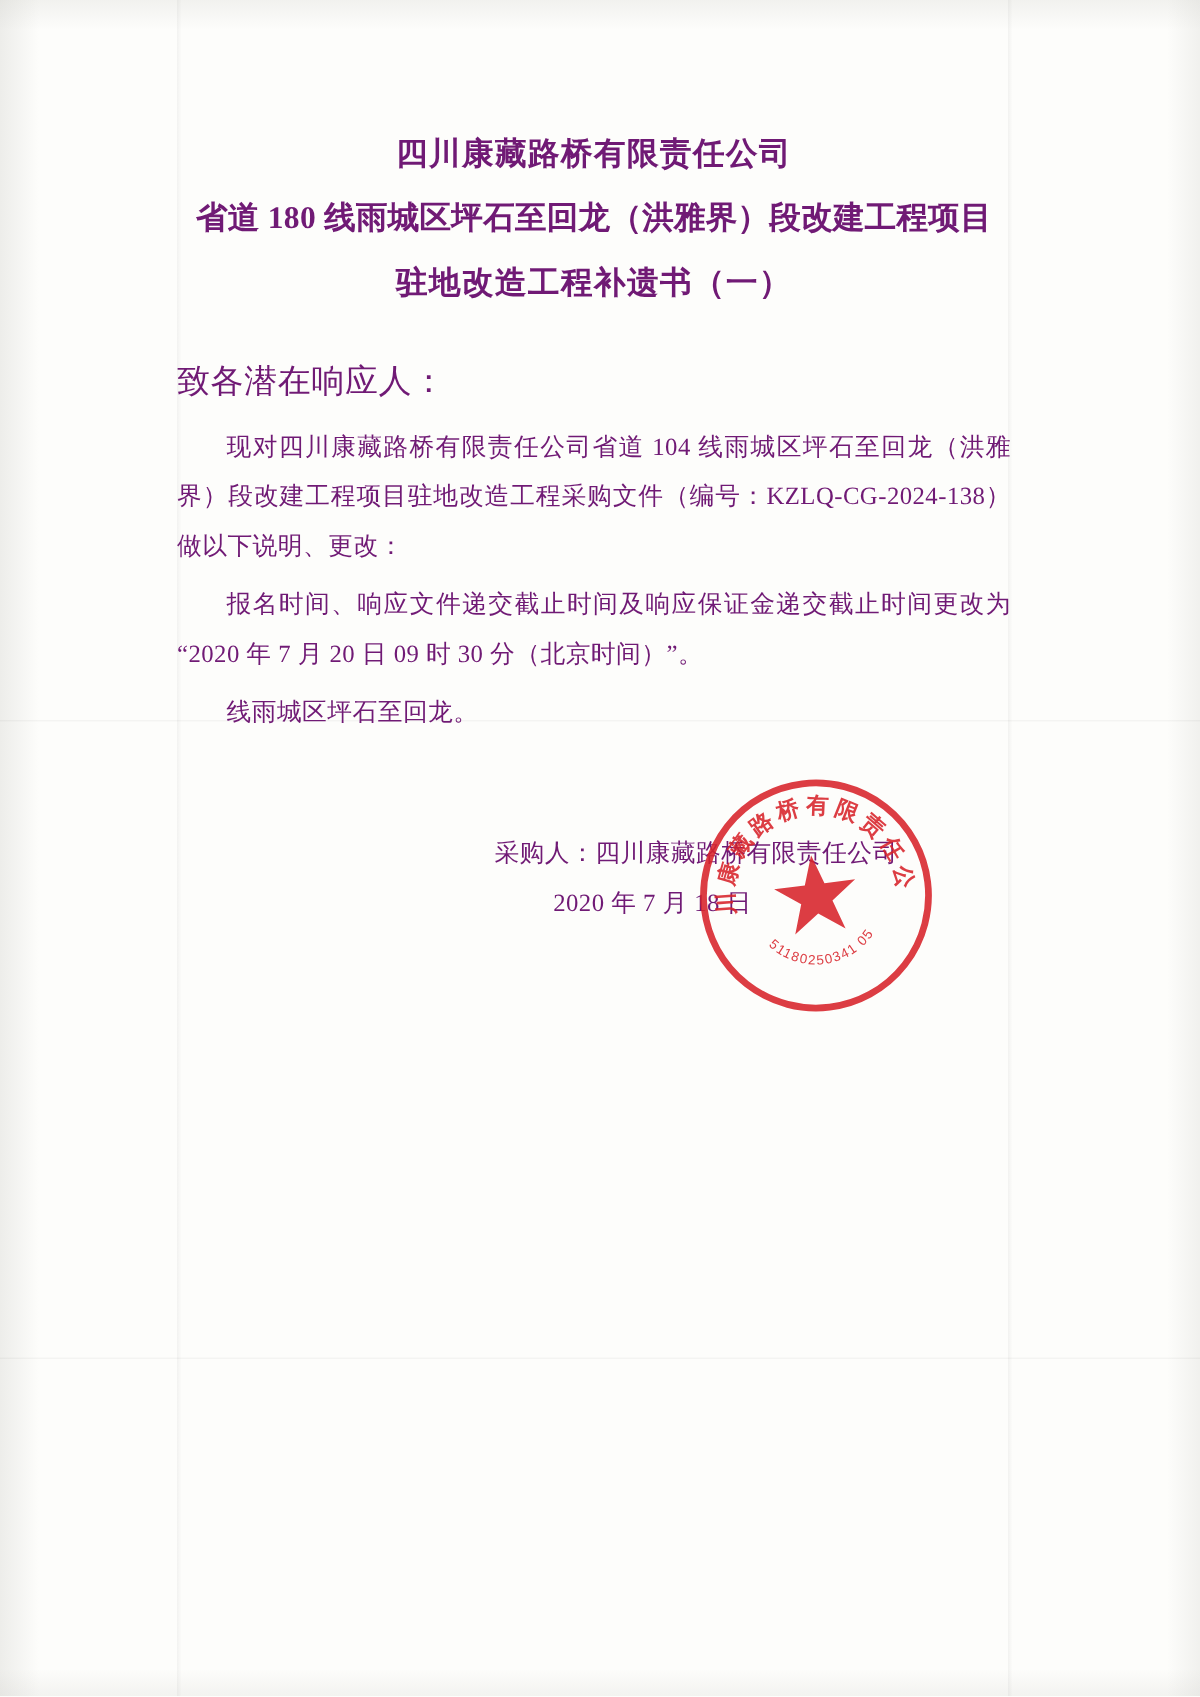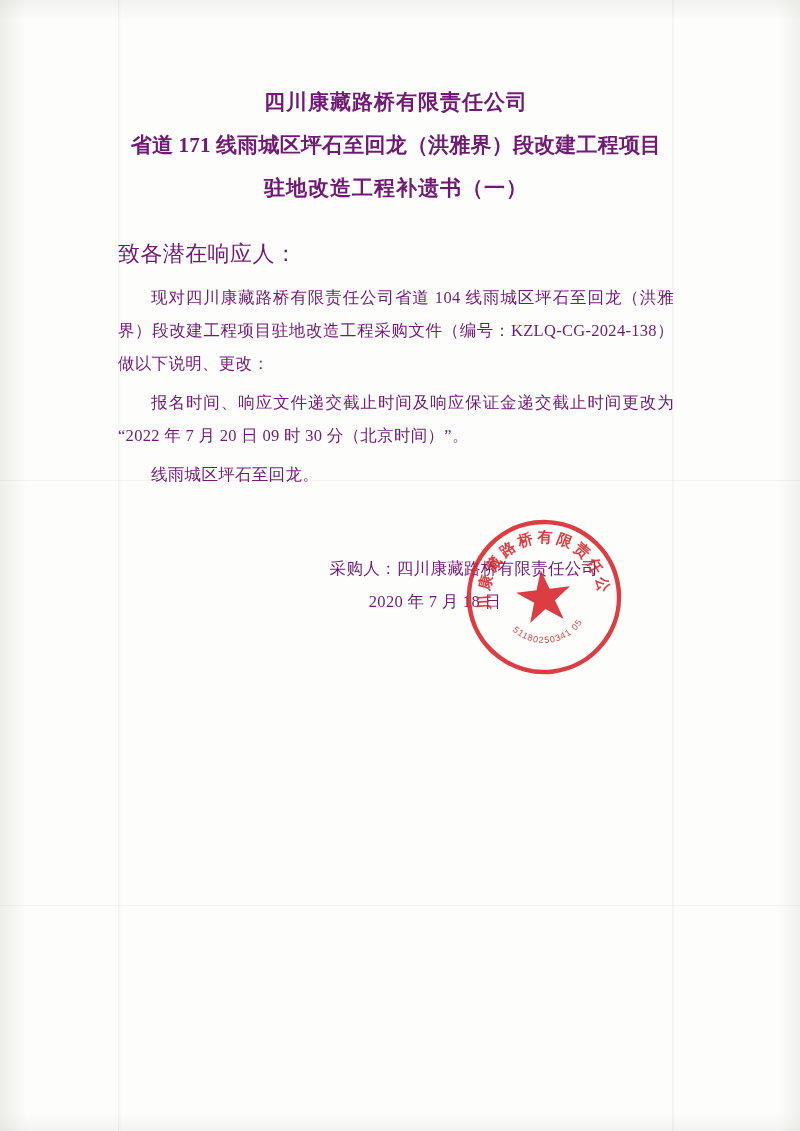--- a/index.html
+++ b/index.html
@@ -130,29 +130,29 @@
   <div class="scan-shade"></div>
   <div class="scan-fold f1"></div>
   <div class="scan-fold f2"></div>
   <div class="scan-streak" style="top:480px"></div>
   <div class="scan-streak" style="top:905px"></div>
 
   <div class="content">
 
     <div class="title-block">
       <div class="title-line l1">四川康藏路桥有限责任公司</div>
-      <div class="title-line l2">省道 171 线雨城区坪石至回龙（洪雅界）段改建工程项目</div>
+      <div class="title-line l2">省道 180 线雨城区坪石至回龙（洪雅界）段改建工程项目</div>
       <div class="title-line l3">驻地改造工程补遗书（一）</div>
     </div>
 
     <div class="salutation">致各潜在响应人：</div>
 
     <div class="para indent">现对四川康藏路桥有限责任公司省道 104 线雨城区坪石至回龙（洪雅界）段改建工程项目驻地改造工程采购文件（编号：KZLQ-CG-2024-138）做以下说明、更改：</div>
 
-    <div class="para indent">报名时间、响应文件递交截止时间及响应保证金递交截止时间更改为“2022 年 7 月 20 日 09 时 30 分（北京时间）”。</div>
+    <div class="para indent">报名时间、响应文件递交截止时间及响应保证金递交截止时间更改为“2020 年 7 月 20 日 09 时 30 分（北京时间）”。</div>
 
     <div class="para indent">线雨城区坪石至回龙。</div>
 
     <div class="sign-block">
       <div class="sign-line">采购人：四川康藏路桥有限责任公司</div>
       <div class="sign-line sign-date">2020 年 7 月 18 日</div>
     </div>
 
   </div>
 

